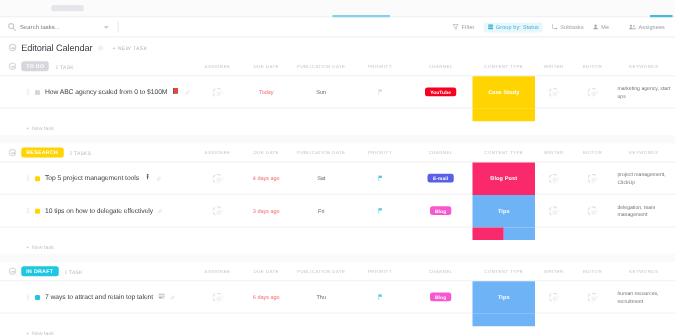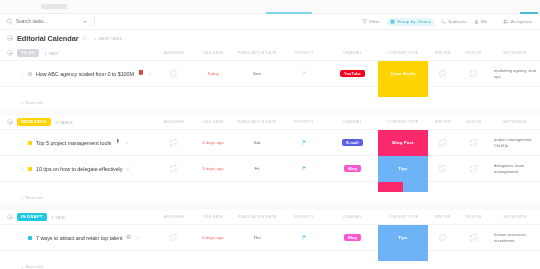--- a/index.html
+++ b/index.html
@@ -116,21 +116,21 @@
   }
   .collapse-circle::after {
     content: "";
     position: absolute;
     left: 1.1px; top: 2.3px;
     width: 2.6px; height: 1px;
     background: #c4c4cc;
   }
   .list-title {
     font-size: 7.4px;
-    font-weight: bold;
+    font-weight: normal;
     color: #3d4046;
     letter-spacing: -.1px;
   }
   .gear-icon { opacity: .35; }
   .new-task-top {
     font-size: 4.2px;
     color: #b6b6bf;
     letter-spacing: .3px;
     margin-left: 3px;
   }

